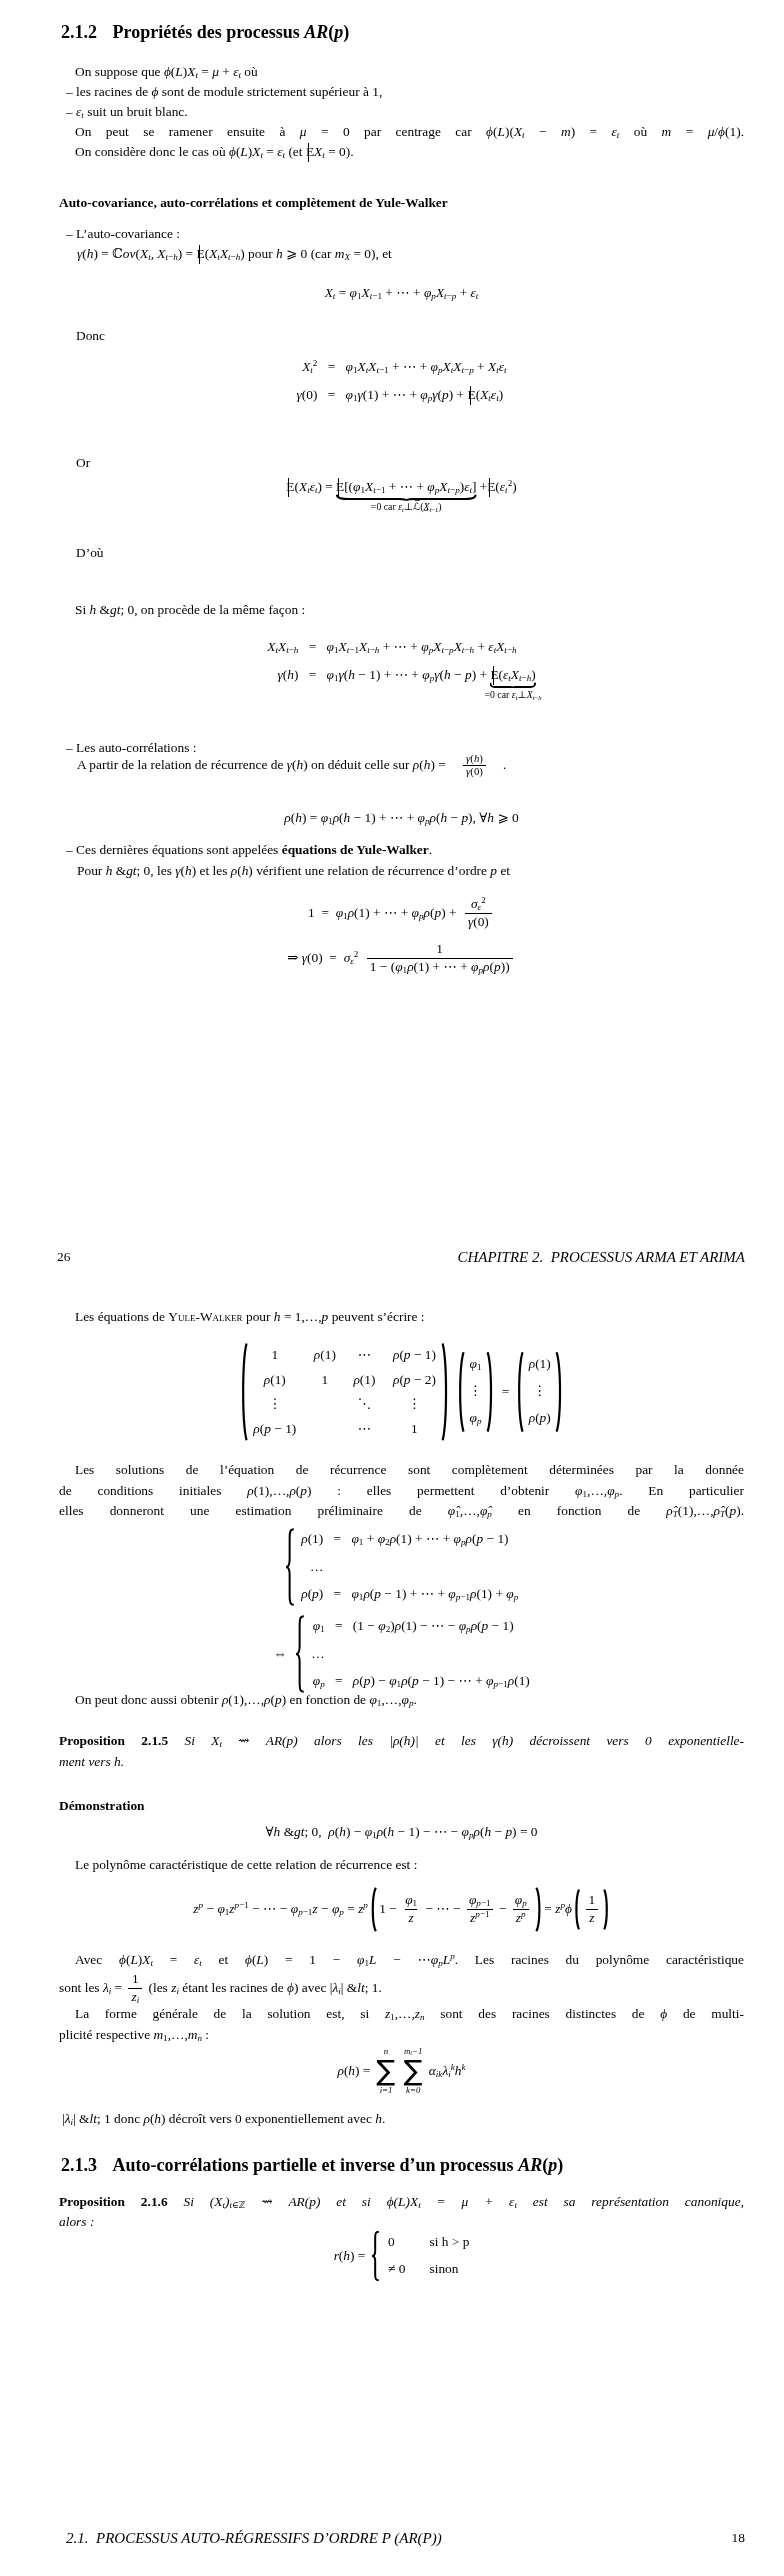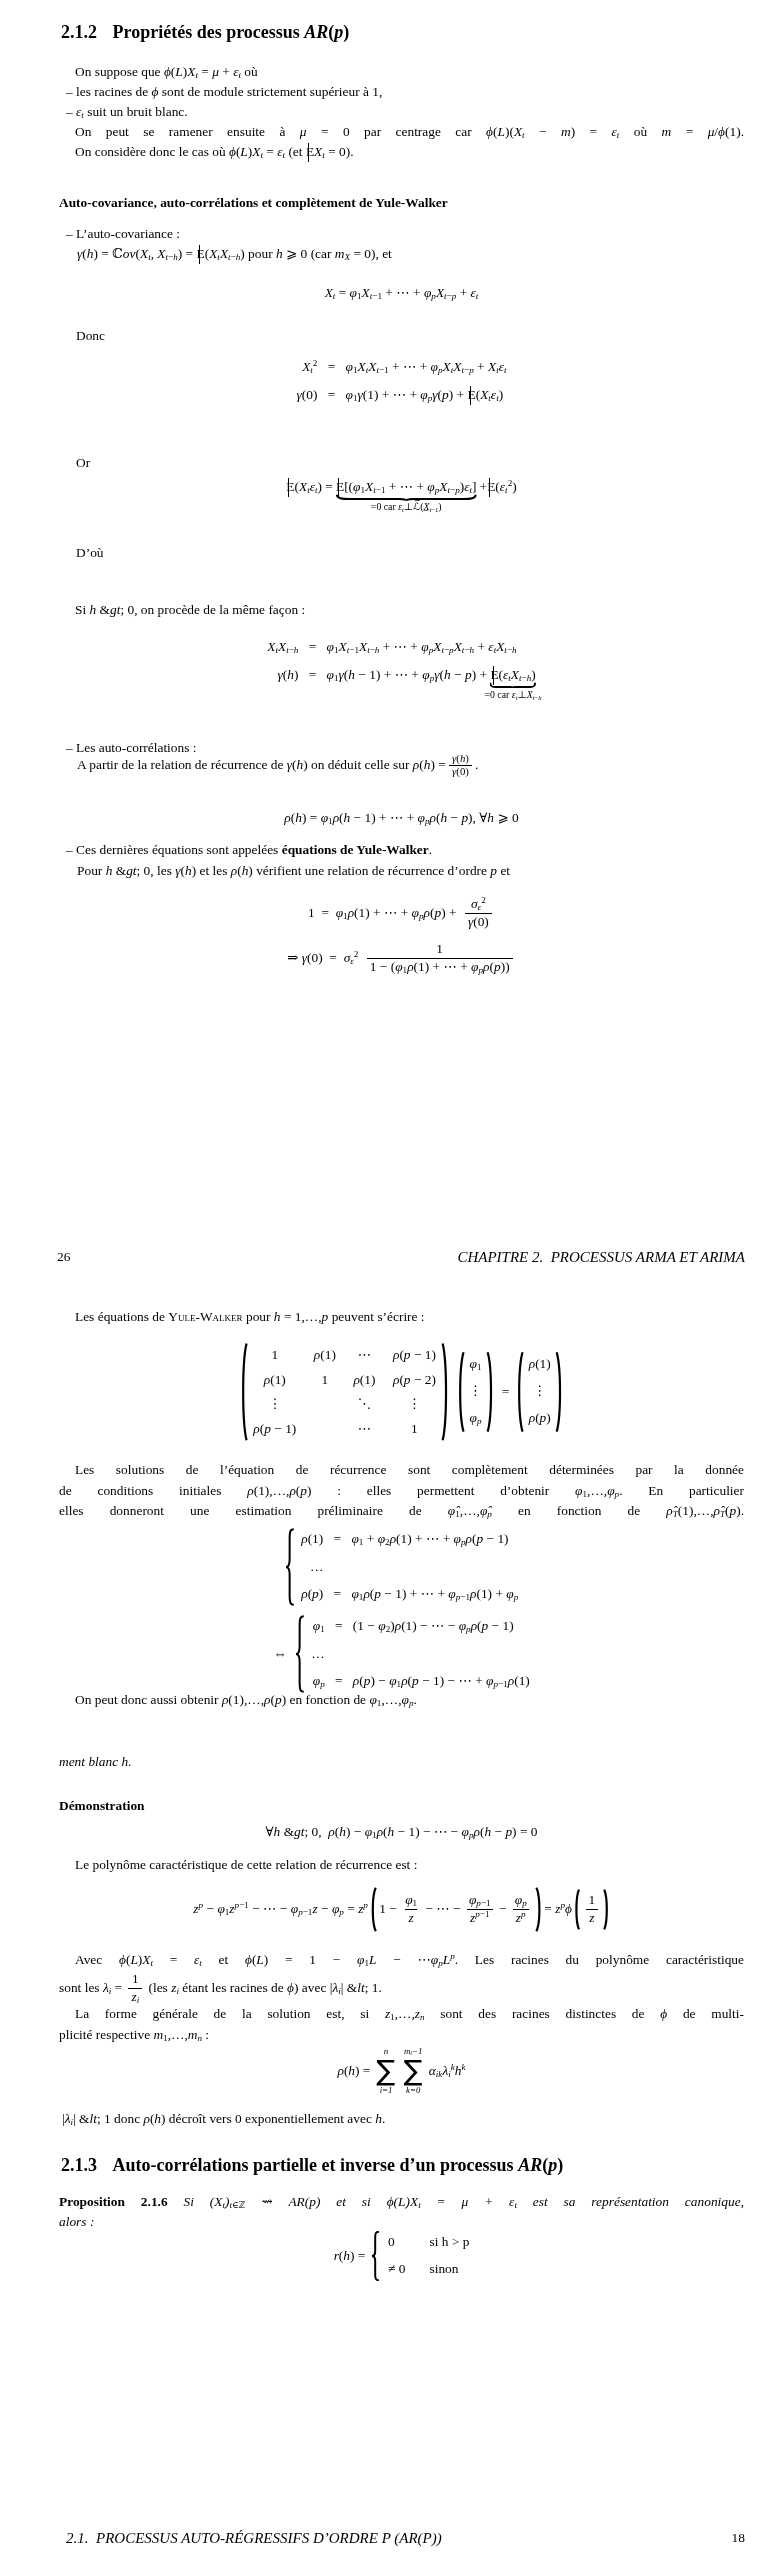--- a/index.html
+++ b/index.html
@@ -110,21 +110,21 @@
               <path d="M2,2 C2,10 10,12 34,12 L136,12 C146,12 150,14 150,16 C150,14 154,12 164,12 L266,12 C290,12 298,10 298,2" fill="none" stroke="#000" stroke-width="2" vector-effect="non-scaling-stroke"></path>
             </svg>
           <span class="ublabel">=0 car <i>ε</i><sub><i>t</i></sub>⊥<i>X</i><sub><i>t</i>−<i>h</i></sub></span>
         </span>
       </span>
     </span>
   </div>
 
   <div class="abs t" style="top:738px;left:66px">–  Les auto-corrélations :</div>
 
-  <div class="abs t" style="top:753px;left:77px;display:flex;align-items:center;gap:0">
+  <div class="abs t" style="top:753px;left:77px;display:flex;align-items:center;gap:14px">
     <span>A partir de la relation de récurrence de <i>γ</i>(<i>h</i>) on déduit celle sur <i>ρ</i>(<i>h</i>) =</span>
     <span class="frac fsm">
         <span class="fn"><i>γ</i>(<i>h</i>)</span>
         <span class="fd"><i>γ</i>(0)</span>
       </span>
     <span>.</span>
   </div>
 
   <div class="abs t ctr" style="top:808px"><i>ρ</i>(<i>h</i>) = <i>φ</i><sub>1</sub><i>ρ</i>(<i>h</i> − 1) + ⋯ + <i>φ</i><sub><i>p</i></sub><i>ρ</i>(<i>h</i> − <i>p</i>), ∀<i>h</i> ⩾ 0</div>
 
@@ -250,21 +250,24 @@
           <span class="er"></span>
         <span class="el"><i>φ</i><sub><i>p</i></sub></span>
           <span>=</span>
           <span class="er"><i>ρ</i>(<i>p</i>) − <i>φ</i><sub>1</sub><i>ρ</i>(<i>p</i> − 1) − ⋯ + <i>φ</i><sub><i>p</i>−1</sub><i>ρ</i>(1)</span>
       </span>
     </span>
   </div>
 
   <div class="abs t" style="top:1690px;left:75px">On peut donc aussi obtenir <i>ρ</i>(1),…,<i>ρ</i>(<i>p</i>) en fonction de <i>φ</i><sub>1</sub>,…,<i>φ</i><sub><i>p</i></sub>.</div>
 
-  <div class="abs t it" style="top:1752px;left:59px">ment blanc h.</div>
+  <div class="abs t just" style="top:1731px;left:59px;width:685px">
+    <span class="b">Proposition 2.1.5</span> <span class="it">Si <i>X</i><sub><i>t</i></sub> ⇝ <i>AR</i>(<i>p</i>) alors les |<i>ρ</i>(<i>h</i>)| et les <i>γ</i>(<i>h</i>) décroissent vers 0 exponentielle-</span>
+  </div>
+  <div class="abs t it" style="top:1752px;left:59px">ment vers h.</div>
 
   <div class="abs t b" style="top:1796px;left:59px">Démonstration</div>
 
   <div class="abs t ctr" style="top:1822px">∀<i>h</i> &amp;<i>gt</i>; 0, <i>ρ</i>(<i>h</i>) − <i>φ</i><sub>1</sub><i>ρ</i>(<i>h</i> − 1) − ⋯ − <i>φ</i><sub><i>p</i></sub><i>ρ</i>(<i>h</i> − <i>p</i>) = 0</div>
   <div class="abs t" style="top:1855px;left:75px">Le polynôme caractéristique de cette relation de récurrence est :</div>
 
   <div class="abs ctr flexm t" style="top:1887px;gap:2.1px">
     <span><i>z</i><sup><i>p</i></sup> − <i>φ</i><sub>1</sub><i>z</i><sup><i>p</i>−1</sup> − ⋯ − <i>φ</i><sub><i>p</i>−1</sub><i>z</i> − <i>φ</i><sub><i>p</i></sub> = <i>z</i><sup><i>p</i></sup></span>
     <svg class="psvg" style="height:45px;width:7.2px" viewBox="0 0 20 200" preserveAspectRatio="none">
         <path d="M16,3 C5,40 5,160 16,197" fill="none" stroke="#000" stroke-width="2.2" vector-effect="non-scaling-stroke"></path>

